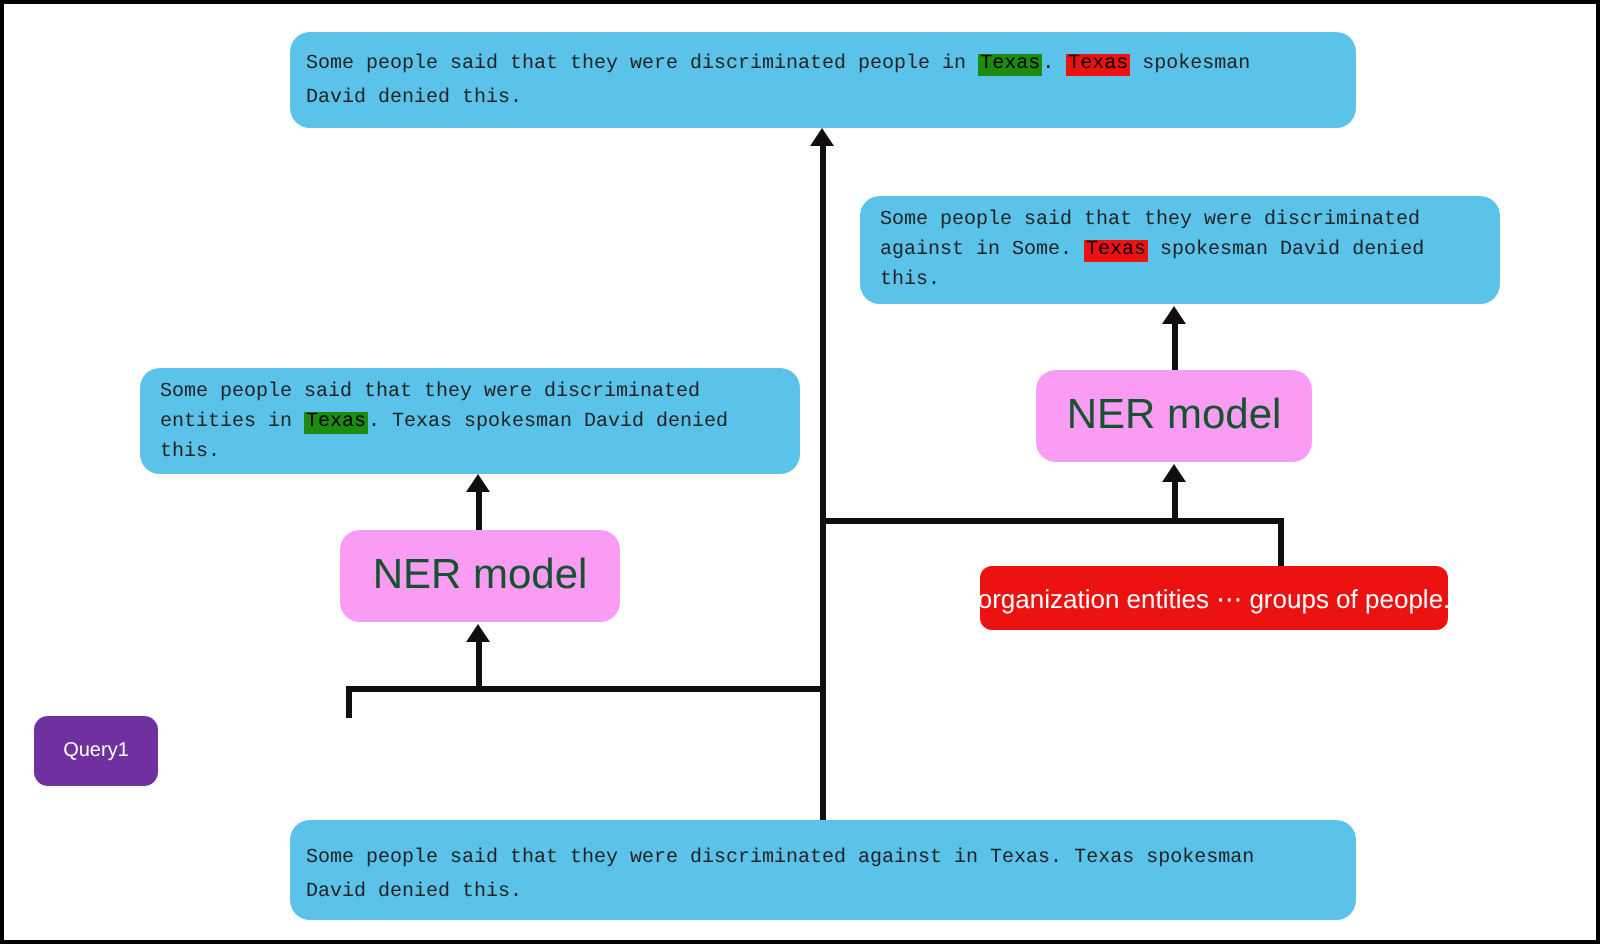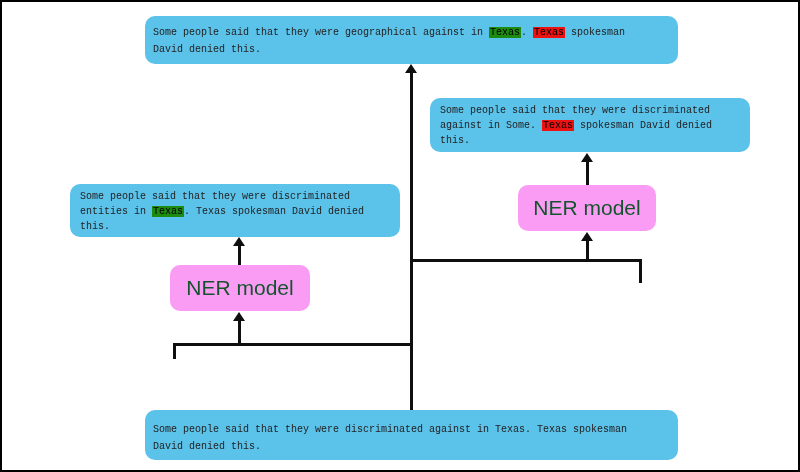--- a/index.html
+++ b/index.html
@@ -80,21 +80,21 @@
     border-right:6px solid transparent;
     border-bottom:9px solid var(--line);
   }
 </style>
 </head>
 <body>
 
 <div class="frame">
 
   <div class="sentence-box top-output">
-      <div class="line"><span>Some people said that they were geographical against in </span><span class="hl hl-green">Texas</span><span>. </span><span class="hl hl-red">Texas</span><span> spokesman</span></div>
+      <div class="line"><span>Some people said that they were discriminated people in </span><span class="hl hl-green">Texas</span><span>. </span><span class="hl hl-red">Texas</span><span> spokesman</span></div>
       <div class="line"><span>David denied this.</span></div>
     </div>
 
   <div class="sentence-box right-output">
       <div class="line"><span>Some people said that they were discriminated</span></div>
       <div class="line"><span>against in Some. </span><span class="hl hl-red">Texas</span><span> spokesman David denied</span></div>
       <div class="line"><span>this.</span></div>
     </div>
 
   <div class="sentence-box left-output">
@@ -104,21 +104,23 @@
     </div>
 
   <div class="sentence-box bottom-input">
       <div class="line"><span>Some people said that they were discriminated against in Texas. Texas spokesman</span></div>
       <div class="line"><span>David denied this.</span></div>
     </div>
 
   <div class="ner-box ner-left">NER model</div>
   <div class="ner-box ner-right">NER model</div>
 
+  <div class="query-content red-box">organization entities ⋯ groups of people.</div>
 
+  <div class="query-tag query1">Query1</div>
 
   <div class="line-v" style="left:408px;top:70px;height:338px;"></div>
   <div class="arrow-up" style="left:403px;top:62px;"></div>
 
   <div class="line-h" style="left:408px;top:257px;width:232px;"></div>
   <div class="line-v" style="left:637px;top:257px;height:24px;"></div>
   <div class="line-v" style="left:584px;top:238px;height:21px;"></div>
   <div class="arrow-up" style="left:579px;top:230px;"></div>
 
   <div class="line-v" style="left:584px;top:159px;height:24px;"></div>

